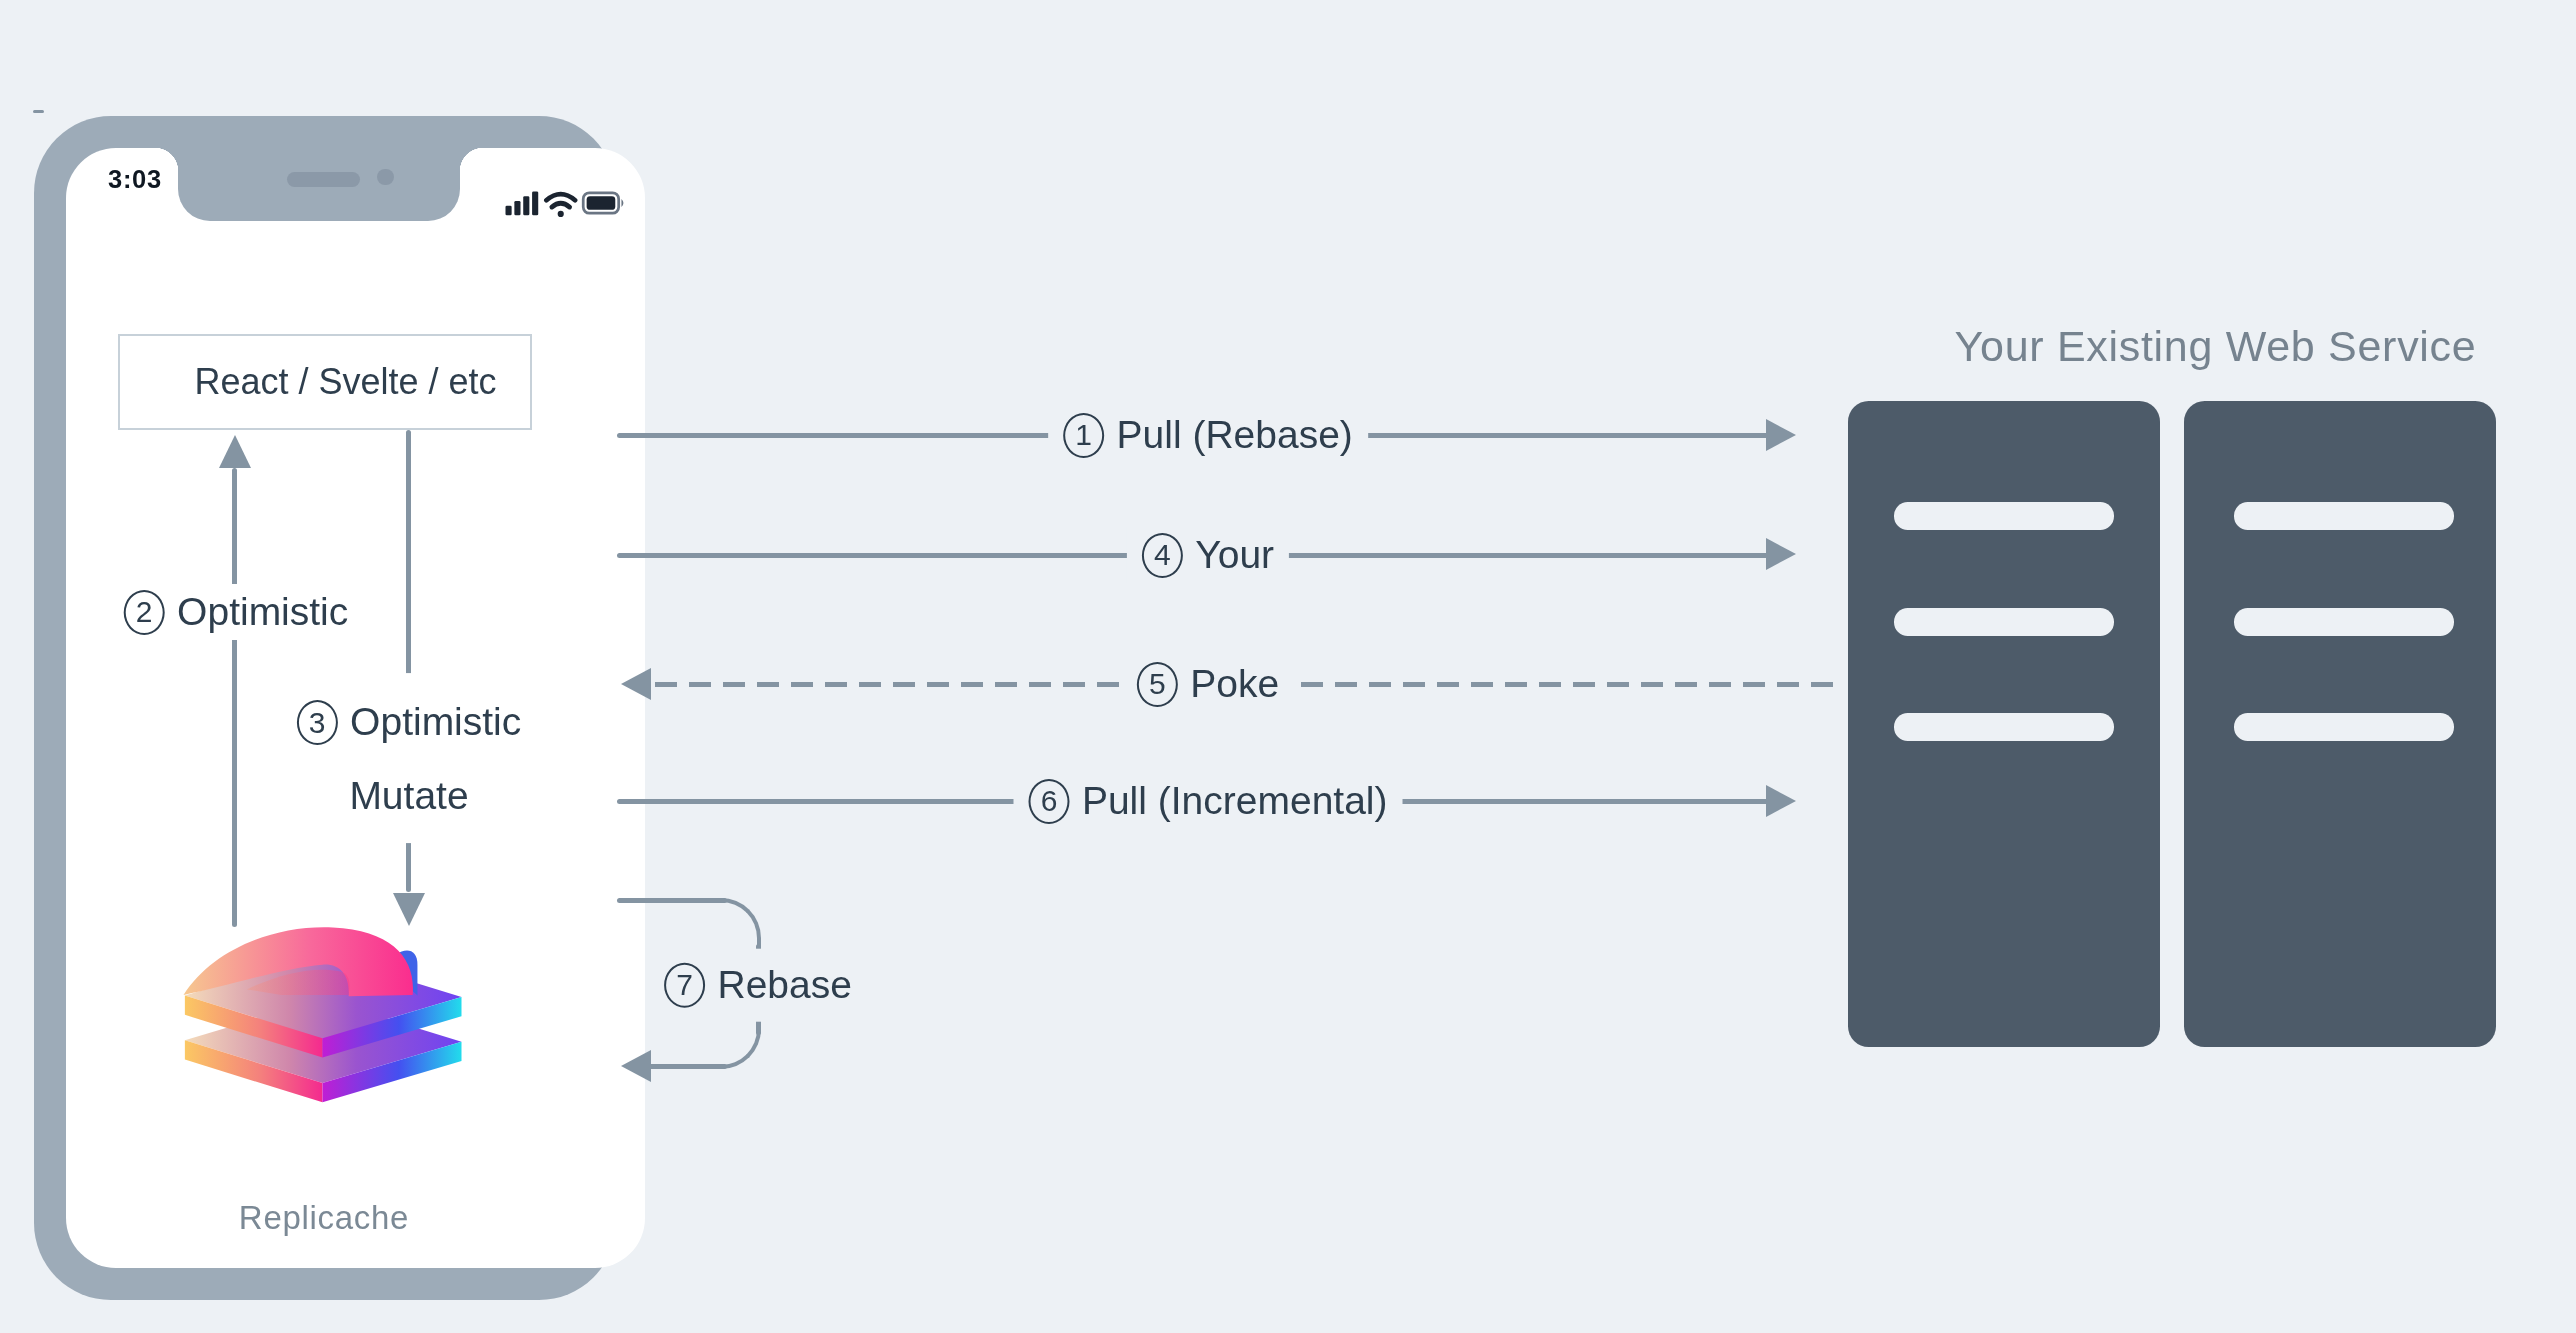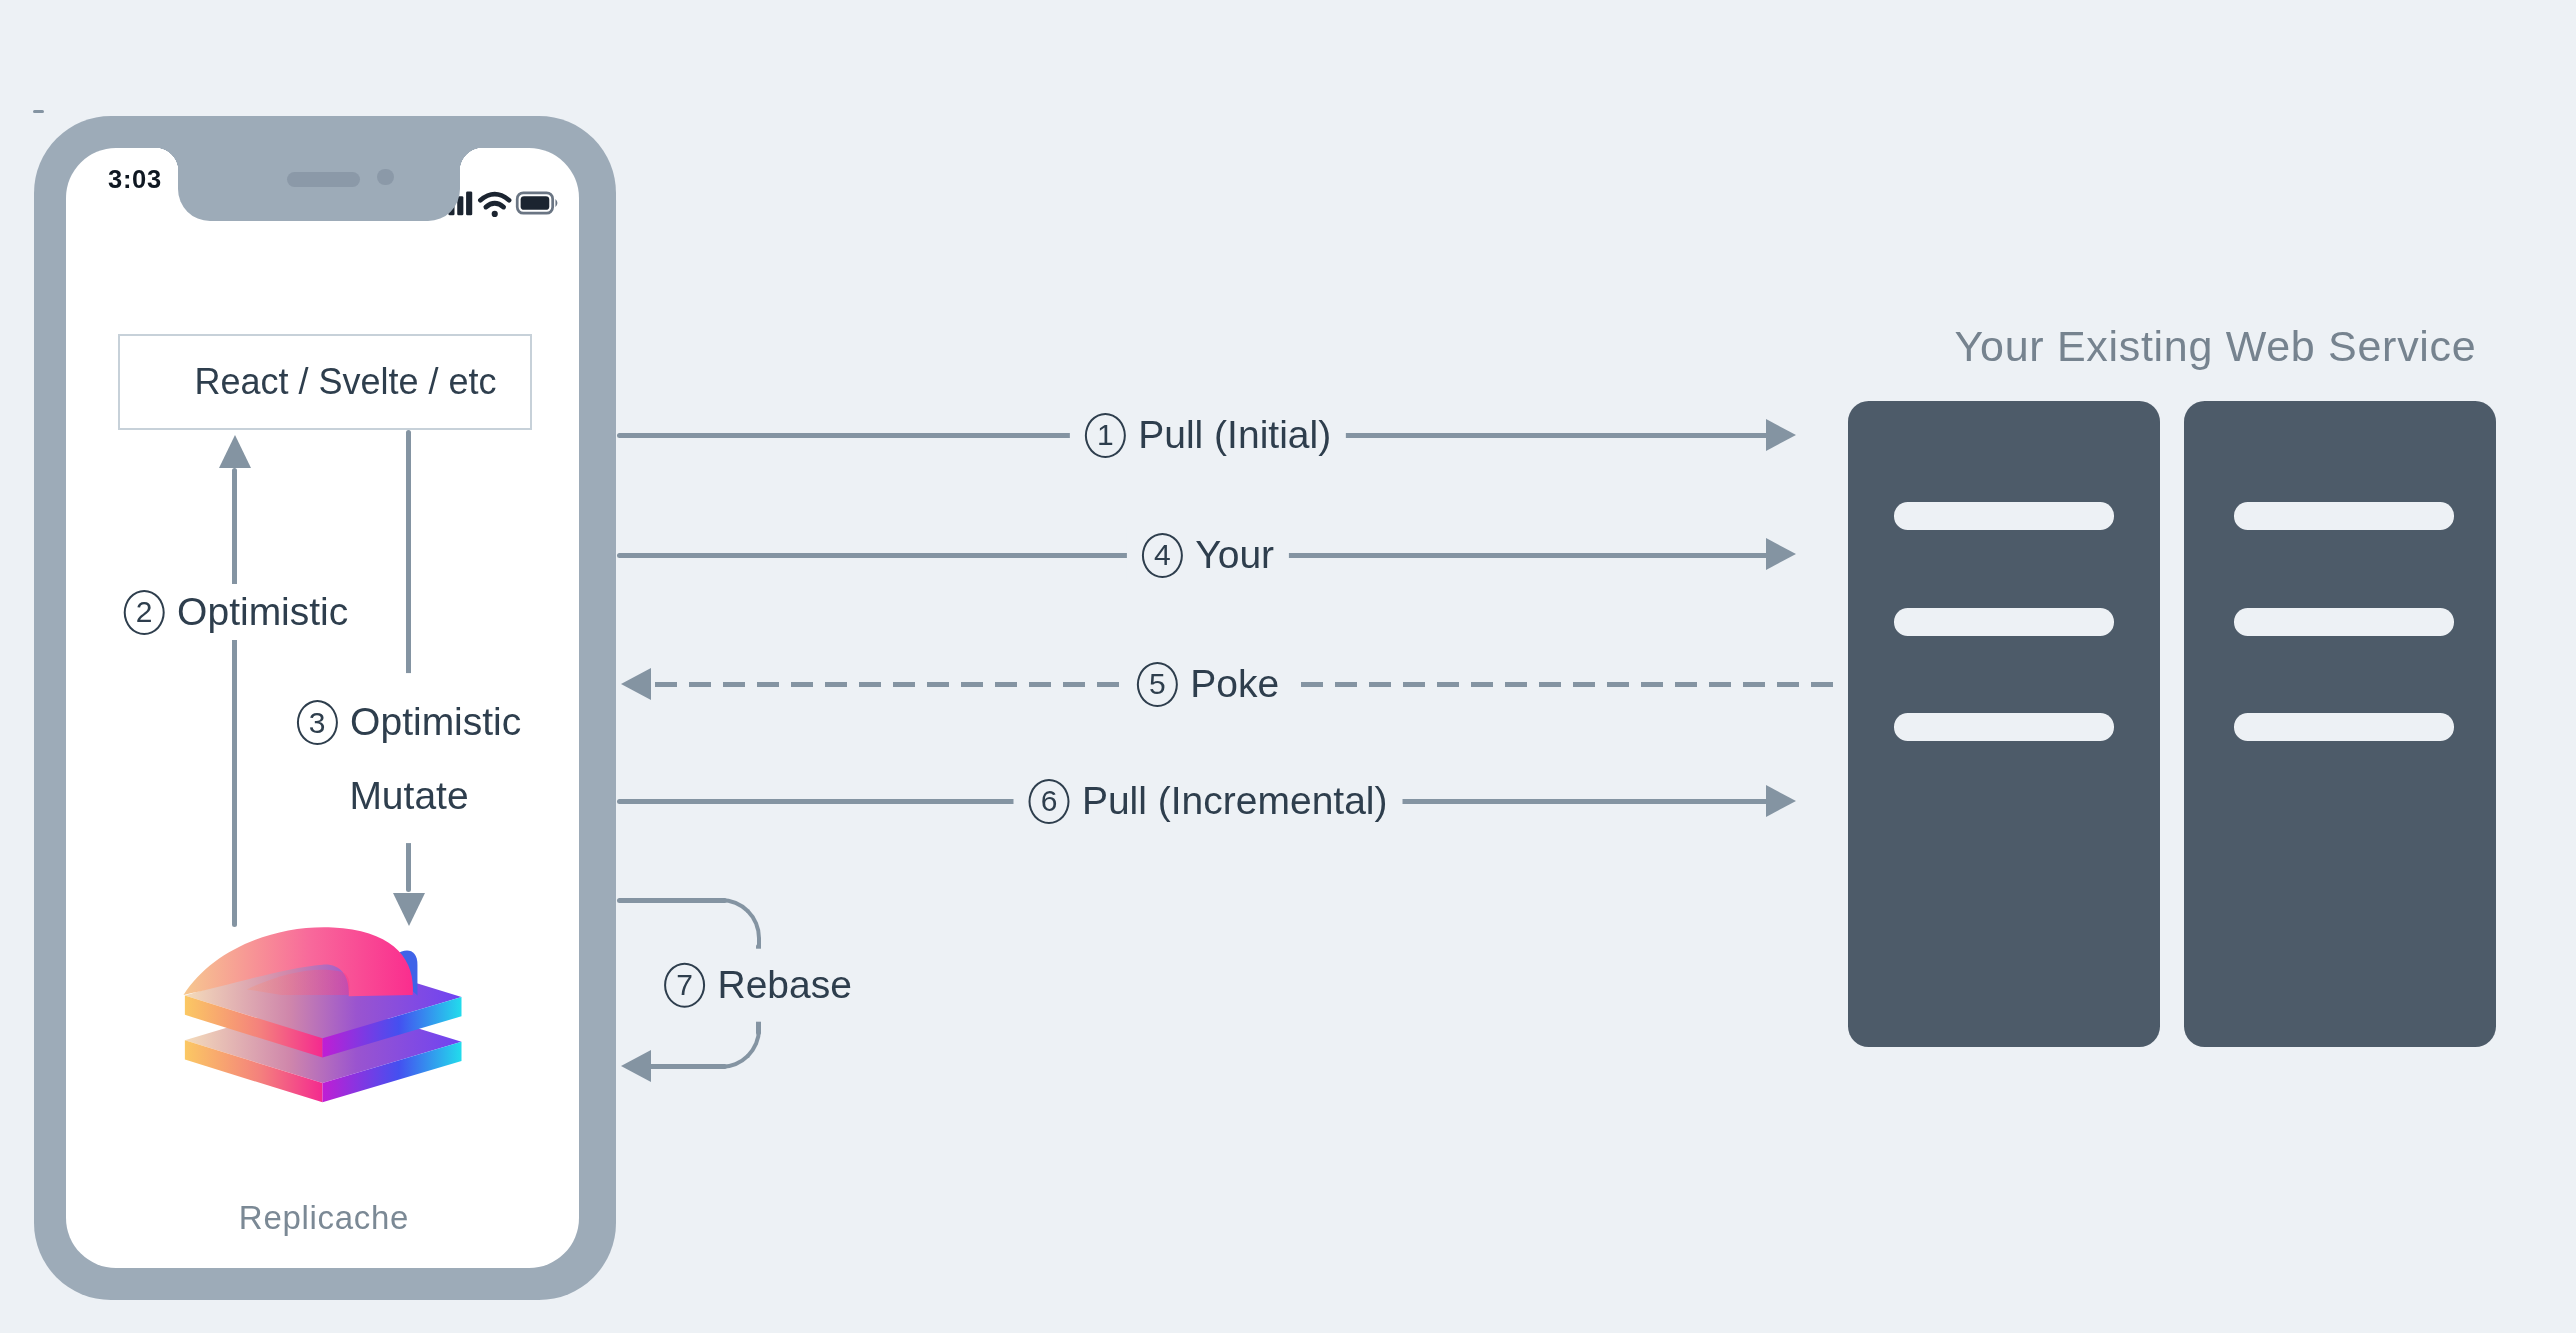--- a/index.html
+++ b/index.html
@@ -12,21 +12,21 @@
 
   
   .big-title { position:absolute; color:#76838f; font-size:43px; font-weight:500; letter-spacing:0.7px; text-align:center; white-space:nowrap; }
   .app-title { left:79px; top:39px; width:413px; }
   .service-title { left:1940px; top:322px; width:551px; }
 
   .stray-dash { position:absolute; left:33px; top:110px; width:11px; height:3.4px; border-radius:2.1px; background:#8494a2; }
 
   
   .phone { position:absolute; left:34px; top:116px; width:582px; height:1184px; background:#9dabb8; border-radius:77px; }
-  .screen { position:absolute; left:32px; top:32px; width:513px; height:1120px; background:#ffffff; border-radius:50px; }
+  .screen { position:absolute; left:32px; top:32px; width:579px; height:1120px; background:#ffffff; border-radius:50px; }
   .notch { position:absolute; left:144px; top:32px; width:282px; height:73px; background:#9dabb8; border-radius:0 0 32px 32px; }
   .notch::before, .notch::after { content:""; position:absolute; top:0; width:23.4px; height:23.4px; }
   .notch::before { left:-23.4px; background:radial-gradient(circle at 0 100%, rgba(157,171,184,0) 23px, #9dabb8 23.4px); }
   .notch::after  { right:-23.4px; background:radial-gradient(circle at 100% 100%, rgba(157,171,184,0) 23px, #9dabb8 23.4px); }
   .speaker { position:absolute; left:109px; top:24px; width:73px; height:14.5px; border-radius:7.6px; background:#8b99a8; }
   .camera  { position:absolute; left:199px; top:20.7px; width:16.5px; height:16.5px; border-radius:50%; background:#8b99a8; }
 
   .time { position:absolute; left:42px; top:16.5px; font-size:25.5px; font-weight:700; color:#0f1822; letter-spacing:0.7px; }
   .status-icons { position:absolute; right:19.3px; top:40px; }
 
@@ -184,21 +184,21 @@
     <div class="notch">
       <div class="speaker"></div>
       <div class="camera"></div>
     </div>
   </div>
 
   <div class="hline" style="left:617px; top:433px; width:1151px;"></div>
   <div class="head-right" style="left:1766px; top:419px;"></div>
   <div class="flow-label" style="left:1208px; top:435px;">
     <span class="cnum">1</span>
-    <span>Pull (Initial)</span>
+    <span>Pull (Rebase)</span>
   </div>
 
   <div class="hline" style="left:617px; top:553px; width:1151px;"></div>
   <div class="head-right" style="left:1766px; top:538px;"></div>
   <div class="flow-label" style="left:1208px; top:555px;">
     <span class="cnum">4</span>
     <span>Your</span>
   </div>
 
   <div class="head-left" style="left:621px; top:668px;"></div>

